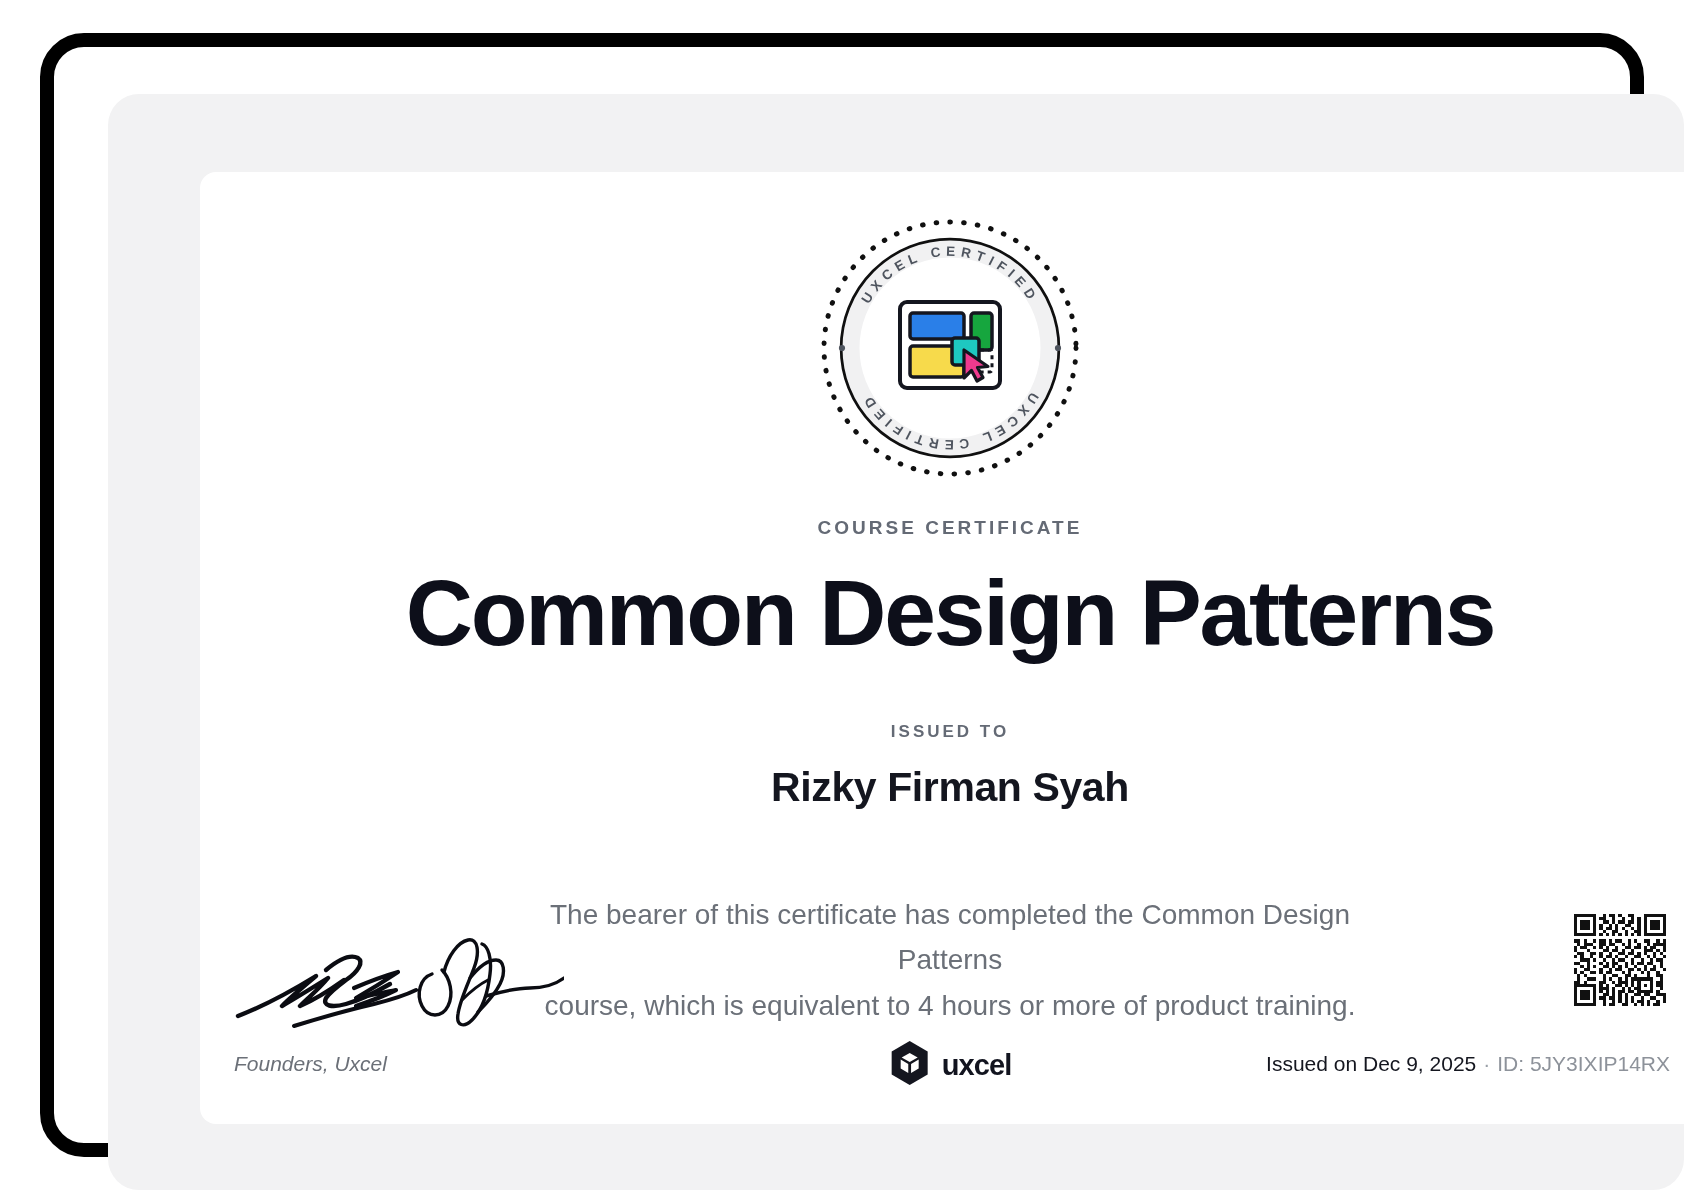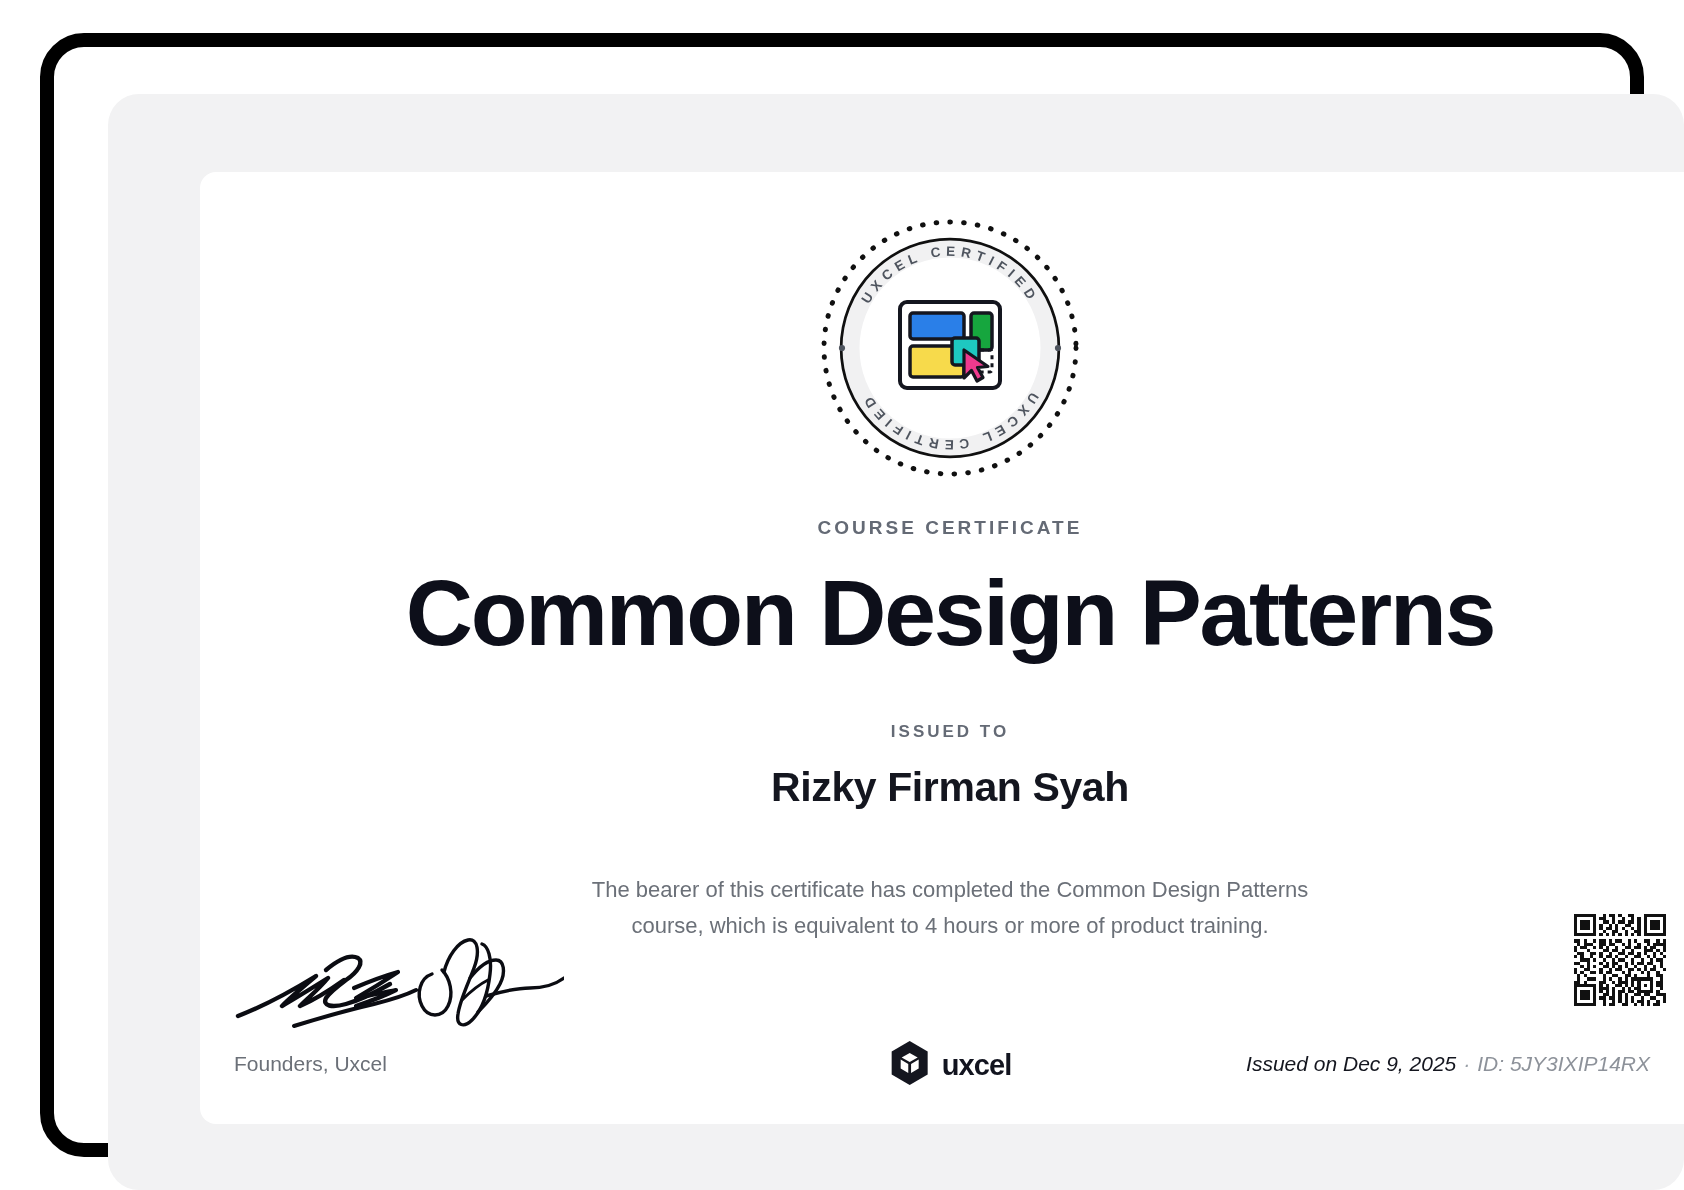--- a/index.html
+++ b/index.html
@@ -110,69 +110,69 @@
     text-align: center;
     font-size: 41px;
     font-weight: bold;
     letter-spacing: -0.4px;
     color: #14161f;
   }
   .body-text {
     position: absolute;
     left: 50%;
     transform: translateX(-50%);
-    top: 700px;
+    top: 720px;
     width: 860px;
     text-align: center;
-    font-size: 22px;
+    font-size: 28px;
     line-height: 1.62;
     color: #6b7078;
   }
 
   
   .signature-block {
     position: absolute;
     left: 34px;
     top: 762px;
     width: 330px;
     height: 110px;
   }
   .signature-block svg { display: block; }
   .founders-label {
     position: absolute;
     left: 34px;
     top: 880px;
     font-size: 21px;
     color: #6b7078;
+    font-style: italic;
   }
 
   .brand {
     position: absolute;
     left: 50%;
     transform: translateX(-50%);
     top: 868px;
     display: flex;
     align-items: center;
     gap: 11px;
   }
   .brand .wordmark {
     font-size: 29px;
     font-weight: bold;
     letter-spacing: -0.9px;
     color: #12141f;
   }
 
   .issue-info {
     position: absolute;
-    right: 50px;
+    right: 30px;
     top: 880px;
     font-size: 21px;
     color: #14161f;
     white-space: nowrap;
-    font-style: italic;
   }
   .issue-info .sep { color: #9aa0a8; padding: 0 7px; }
   .issue-info .cert-id { color: #8d929a; }
 
   .qr {
     position: absolute;
     right: 34px;
     top: 742px;
     width: 92px;
     height: 92px;

